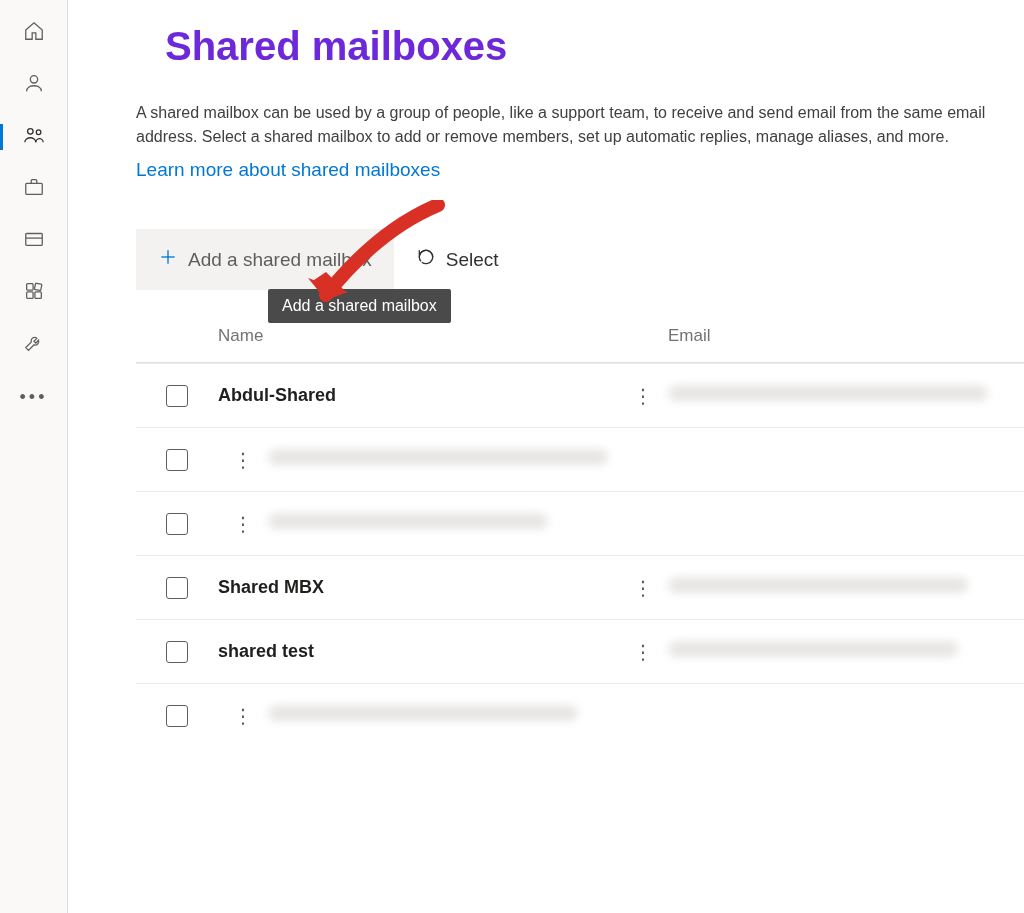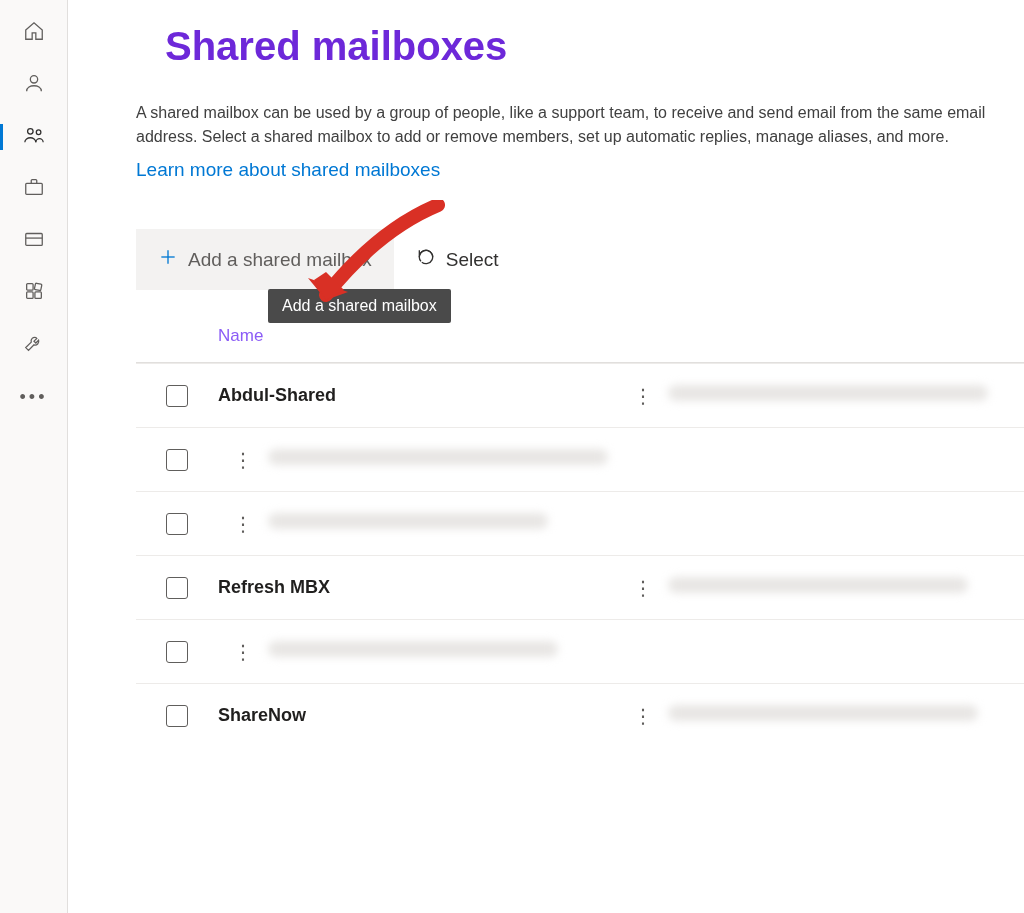--- a/index.html
+++ b/index.html
@@ -121,21 +121,21 @@
     }
     
     .table {
       border-top: 1px solid #e1dfdd;
     }
     .table-header {
       display: flex;
       align-items: center;
       padding: 0 0 16px 0;
       font-size: 17px;
-      color: #8b5cf6;
+      color: #737373;
     }
     .col-check { width: 82px; display: flex; justify-content: center; }
     .col-name { width: 400px; }
     .col-actions { width: 50px; text-align: center; }
     .col-email { flex: 1; }
     .table-row {
       display: flex;
       align-items: center;
       height: 64px;
       border-top: 1px solid #edebe9;
@@ -282,20 +282,21 @@
       <path d="M16,80 L28,100 L46,90 L28,72 Z" fill="#d93025"></path>
     </svg>
   </div>
 
   
   <div>
     <div class="table-header">
       <div class="col-check"></div>
       <div class="col-name">Name</div>
       <div class="col-actions"></div>
+      <div class="col-email">Email</div>
     </div>
     <div class="table">
       <div class="table-row">
         <div class="col-check">
             <div class="checkbox"></div>
           </div>
         <div class="row-name">Abdul-Shared</div>
         <div class="row-actions"><span>⋮</span></div>
         <div class="row-email"><span class="blur-placeholder" style="width:320px"></span></div>
       </div>
@@ -310,34 +311,34 @@
         <div class="col-check">
             <div class="checkbox"></div>
           </div>
         <div class="row-actions"><span>⋮</span></div>
         <div class="row-email"><span class="blur-placeholder" style="width:280px"></span></div>
       </div>
       <div class="table-row">
         <div class="col-check">
             <div class="checkbox"></div>
           </div>
-        <div class="row-name">Refresh MBX</div>
+        <div class="row-name">Shared MBX</div>
         <div class="row-actions"><span>⋮</span></div>
         <div class="row-email"><span class="blur-placeholder" style="width:300px"></span></div>
       </div>
       <div class="table-row">
         <div class="col-check">
             <div class="checkbox"></div>
           </div>
+        <div class="row-name">shared test</div>
         <div class="row-actions"><span>⋮</span></div>
         <div class="row-email"><span class="blur-placeholder" style="width:290px"></span></div>
       </div>
       <div class="table-row">
         <div class="col-check">
             <div class="checkbox"></div>
           </div>
-        <div class="row-name">ShareNow</div>
         <div class="row-actions"><span>⋮</span></div>
         <div class="row-email"><span class="blur-placeholder" style="width:310px"></span></div>
       </div>
     </div>
   </div>
 </main>
 
 </body></html>

